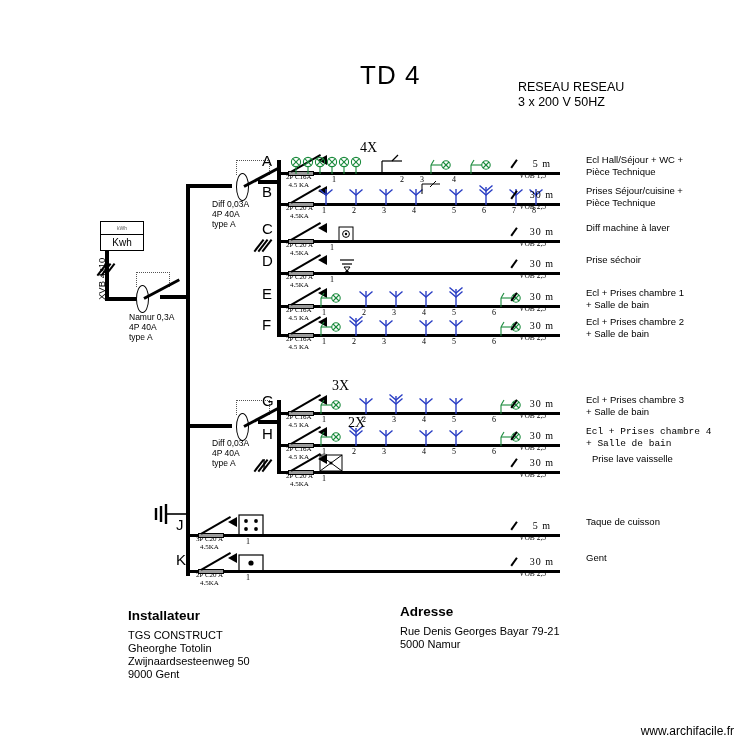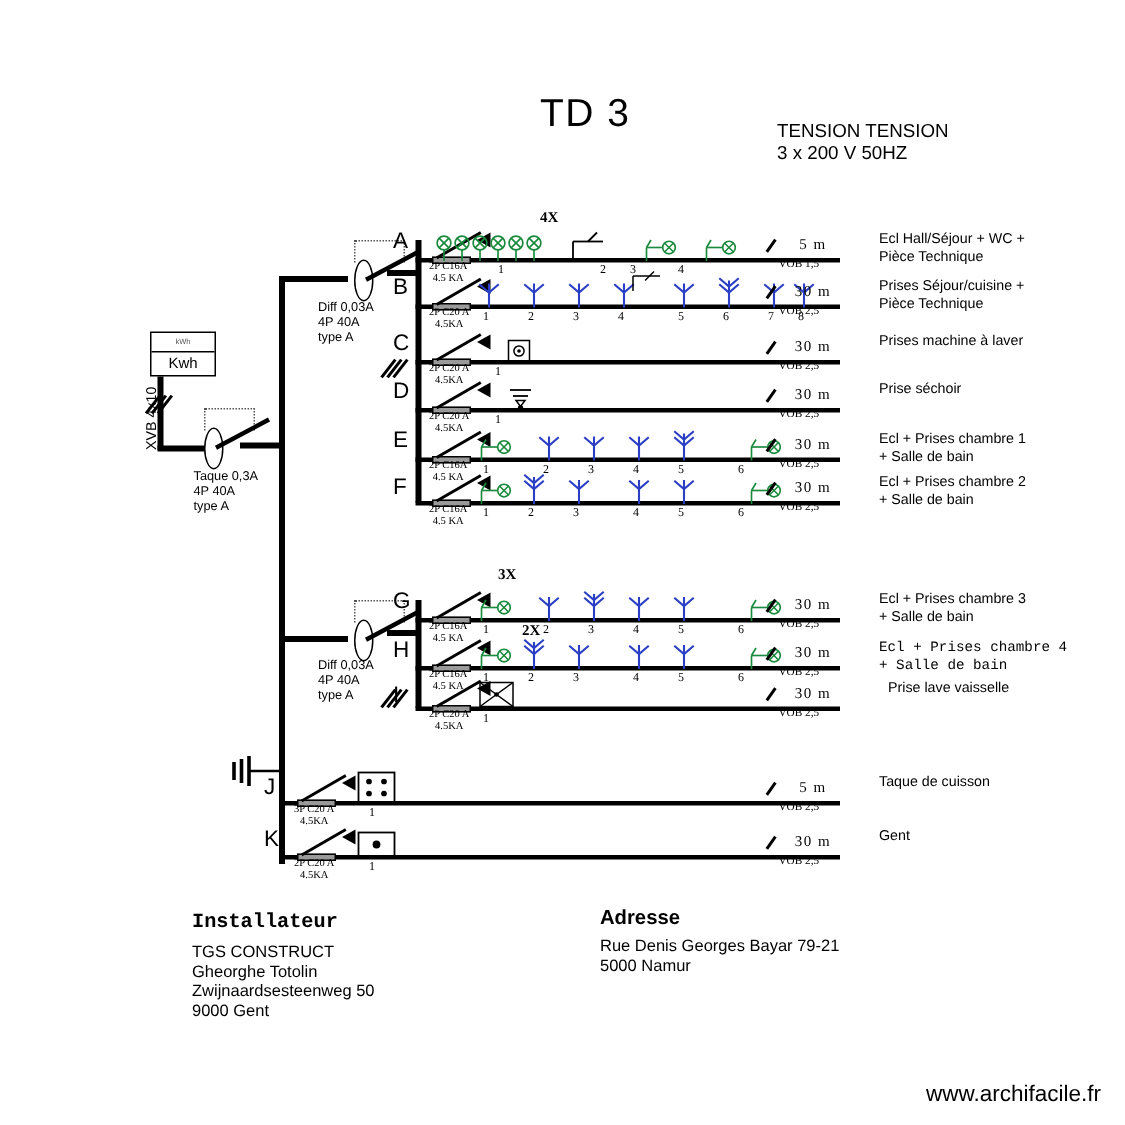--- a/index.html
+++ b/index.html
@@ -97,44 +97,44 @@
 
   .desc{
     position:absolute;font-size:9.5px;line-height:11.5px;white-space:nowrap;
   }
 
   
   .cletter{position:absolute;font-size:15px;}
 
   
   .pnum{position:absolute;font-size:8px;font-family:"Liberation Serif",serif;}
-  .multx{position:absolute;font-size:10px;font-weight:bold;font-family:"Liberation Serif",serif;}
+  .multx{position:absolute;font-size:14px;font-weight:normal;font-family:"Liberation Serif",serif;}
 
   
   .sym{position:absolute;}
   .sym svg{display:block;overflow:visible;}
 
   
   .hatch{position:absolute;width:16px;height:16px;}
   .hatch i{
     position:absolute;width:1.6px;height:15px;background:#000;
     transform-origin:50% 50%;transform:rotate(38deg);
   }
 
   
   .f-h{position:absolute;font-size:13.5px;font-weight:bold;}
   .f-b{position:absolute;font-size:11px;line-height:13px;white-space:pre-line;}
-  #watermark{position:absolute;right:16px;bottom:12px;font-size:15px;margin-top:39px;}
+  #watermark{position:absolute;right:16px;bottom:12px;font-size:12px;margin-top:39px;}
 </style>
 </head>
 <body>
 
-<div class="abs" id="title">TD 3</div>
+<div class="abs" id="title">TD 4</div>
 <div class="abs" id="tension">
-  <div>TENSION TENSION</div>
+  <div>RESEAU RESEAU</div>
   <div>3 x 200 V 50HZ</div>
 </div>
 
 <div class="meter-box" style="left:100px;top:221px;width:44px;height:30px;">
   <div class="meter-top">kWh</div>
   <div class="meter-label">Kwh</div>
 </div>
 
 <div class="wire-v thick" style="left:105px;top:251px;height:49px;"></div>
 <div class="hatch" style="left:99px;top:262px;">
@@ -145,21 +145,21 @@
 <div class="vlabel" style="left:96px;top:300px;">XVB 4x10</div>
 
 <div class="wire-h thick" style="left:105px;top:297px;width:35px;"></div>
 
 <div class="diff" style="left:122px;top:272px;">
   <div class="box"></div>
   <div class="ell"></div>
   <div class="arm"></div>
 </div>
 <div class="diff-txt" style="left:129px;top:312px;">
-  <div>Taque 0,3A</div>
+  <div>Namur 0,3A</div>
   <div>4P 40A</div>
   <div>type A</div>
 </div>
 
 <div class="wire-h thick" style="left:160px;top:295px;width:30px;"></div>
 
 <div class="wire-v thick" style="left:186px;top:184px;height:392px;"></div>
 
 <div class="wire-h thick" style="left:186px;top:184px;width:46px;"></div>
 <div class="diff" style="left:222px;top:160px;">
@@ -417,21 +417,21 @@
         <circle cx="8" cy="8" r="1.2" fill="#000"></circle>
       </svg>
     </div>
     <div class="pnum" style="left:330px;top:243px;">1</div>
     <div class="endmark" style="left:505px;top:227px;">
       <div class="len">30 m</div>
       <div class="slash"></div>
       <div class="sec">VOB 2,5</div>
     </div>
     <div class="desc" style="left:586px;top:222px;">
-      <div>Prises machine à laver</div>
+      <div>Diff machine à laver</div>
       <div></div>
     </div>
     <div class="circuit-line" style="left:277px;top:272px;width:283px;"></div>
     <div class="cletter" style="left:262px;top:252px;">D</div>
     <div class="brk" style="left:288px;top:256px;">
       <div class="bar"></div>
       <div class="arm"></div>
       <div class="tip"></div>
     </div>
     <div class="brk-txt" style="left:286px;top:274px;">
@@ -839,21 +839,21 @@
       <div class="len">30 m</div>
       <div class="slash"></div>
       <div class="sec">VOB 2,5</div>
     </div>
     <div class="desc" style="left:586px;top:552px;">
       <div>Gent</div>
       <div></div>
     </div>
   </div>
 
-<div class="f-h" style="left:128px;top:608px;font-family:Liberation Mono, monospace;">Installateur</div>
+<div class="f-h" style="left:128px;top:608px;">Installateur</div>
 <div class="f-b" style="left:128px;top:629px;">TGS CONSTRUCT
 Gheorghe Totolin
 Zwijnaardsesteenweg 50
 9000 Gent</div>
 <div class="f-h" style="left:400px;top:604px;">Adresse</div>
 <div class="f-b" style="left:400px;top:625px;">Rue Denis Georges Bayar 79-21
 5000 Namur</div>
 <div id="watermark">www.archifacile.fr</div>
 
 </body></html>

